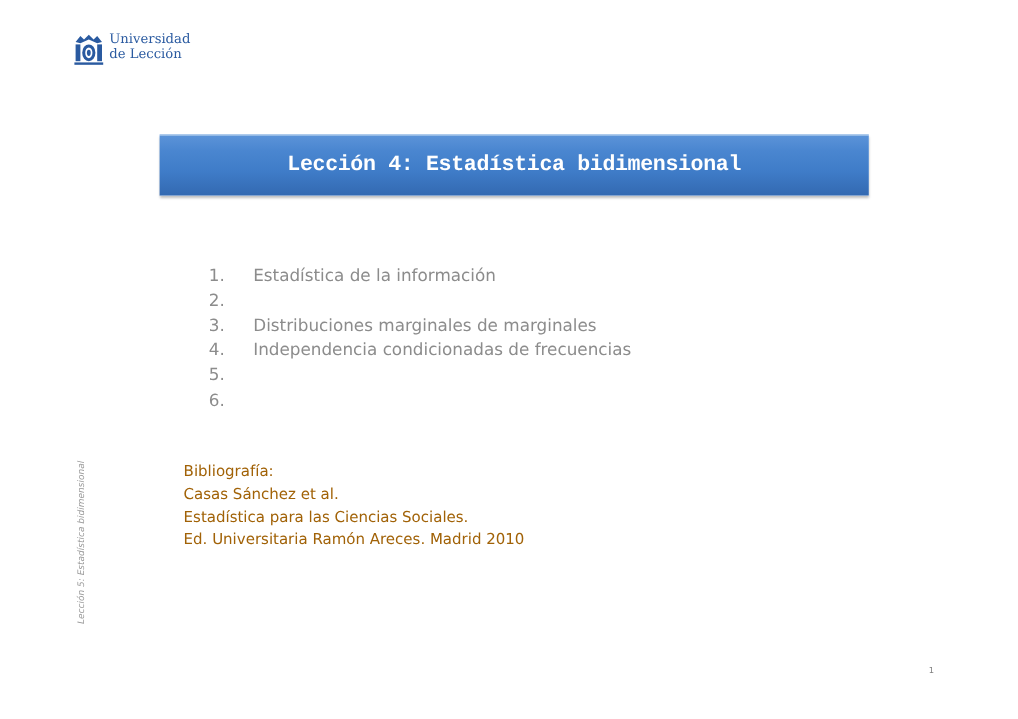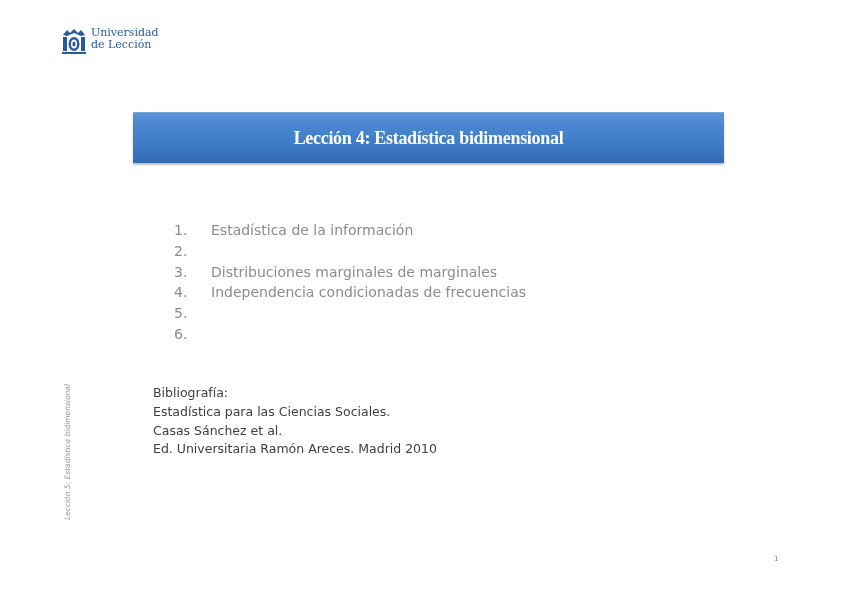--- a/index.html
+++ b/index.html
@@ -41,21 +41,21 @@
       background: linear-gradient(to bottom, #5b93d8 0%, #4a86d0 25%, #3f7cc8 60%, #3369b1 100%);
       border-top: 1px solid #7aa9e0;
       box-shadow: 0 2px 2px rgba(0,0,0,0.25);
       display: flex;
       align-items: center;
       justify-content: center;
     }
     .title-bar h1 {
       margin: 4px;
       color: #ffffff;
-      font-family: Liberation Serif, serif;
+      font-family: Liberation Mono, monospace;
       font-weight: bold;
       font-size: 18px;
       letter-spacing: -0.3px;
     }
     .topics {
       position: absolute;
       left: 174px;
       top: 220px;
       margin: 0;
       padding: 0;
@@ -70,21 +70,21 @@
     }
     .topics .num {
       width: 37px;
     }
     .biblio {
       position: absolute;
       left: 153px;
       top: 384px;
       font-size: 12.5px;
       line-height: 18.8px;
-      color: #404040;
+      color: #a16207;
       font-family: "DejaVu Sans", sans-serif;
     }
     .biblio div {
       white-space: nowrap;
     }
     .side-label {
       position: absolute;
       left: 63px;
       top: 520px;
       transform-origin: left top;
@@ -146,20 +146,20 @@
   <li>
     <span class="num">5.</span>
   </li>
   <li>
     <span class="num">6.</span>
   </li>
 </ul>
 
 <div class="biblio">
   <div>Bibliografía:</div>
+  <div>Casas Sánchez et al.</div>
   <div>Estadística para las Ciencias Sociales.</div>
-  <div>Casas Sánchez et al.</div>
   <div>Ed. Universitaria Ramón Areces. Madrid 2010</div>
 </div>
 
 <div class="side-label">Lección 5: Estadística bidimensional</div>
 
 <div class="page-num">1</div>
 
 </body></html>

